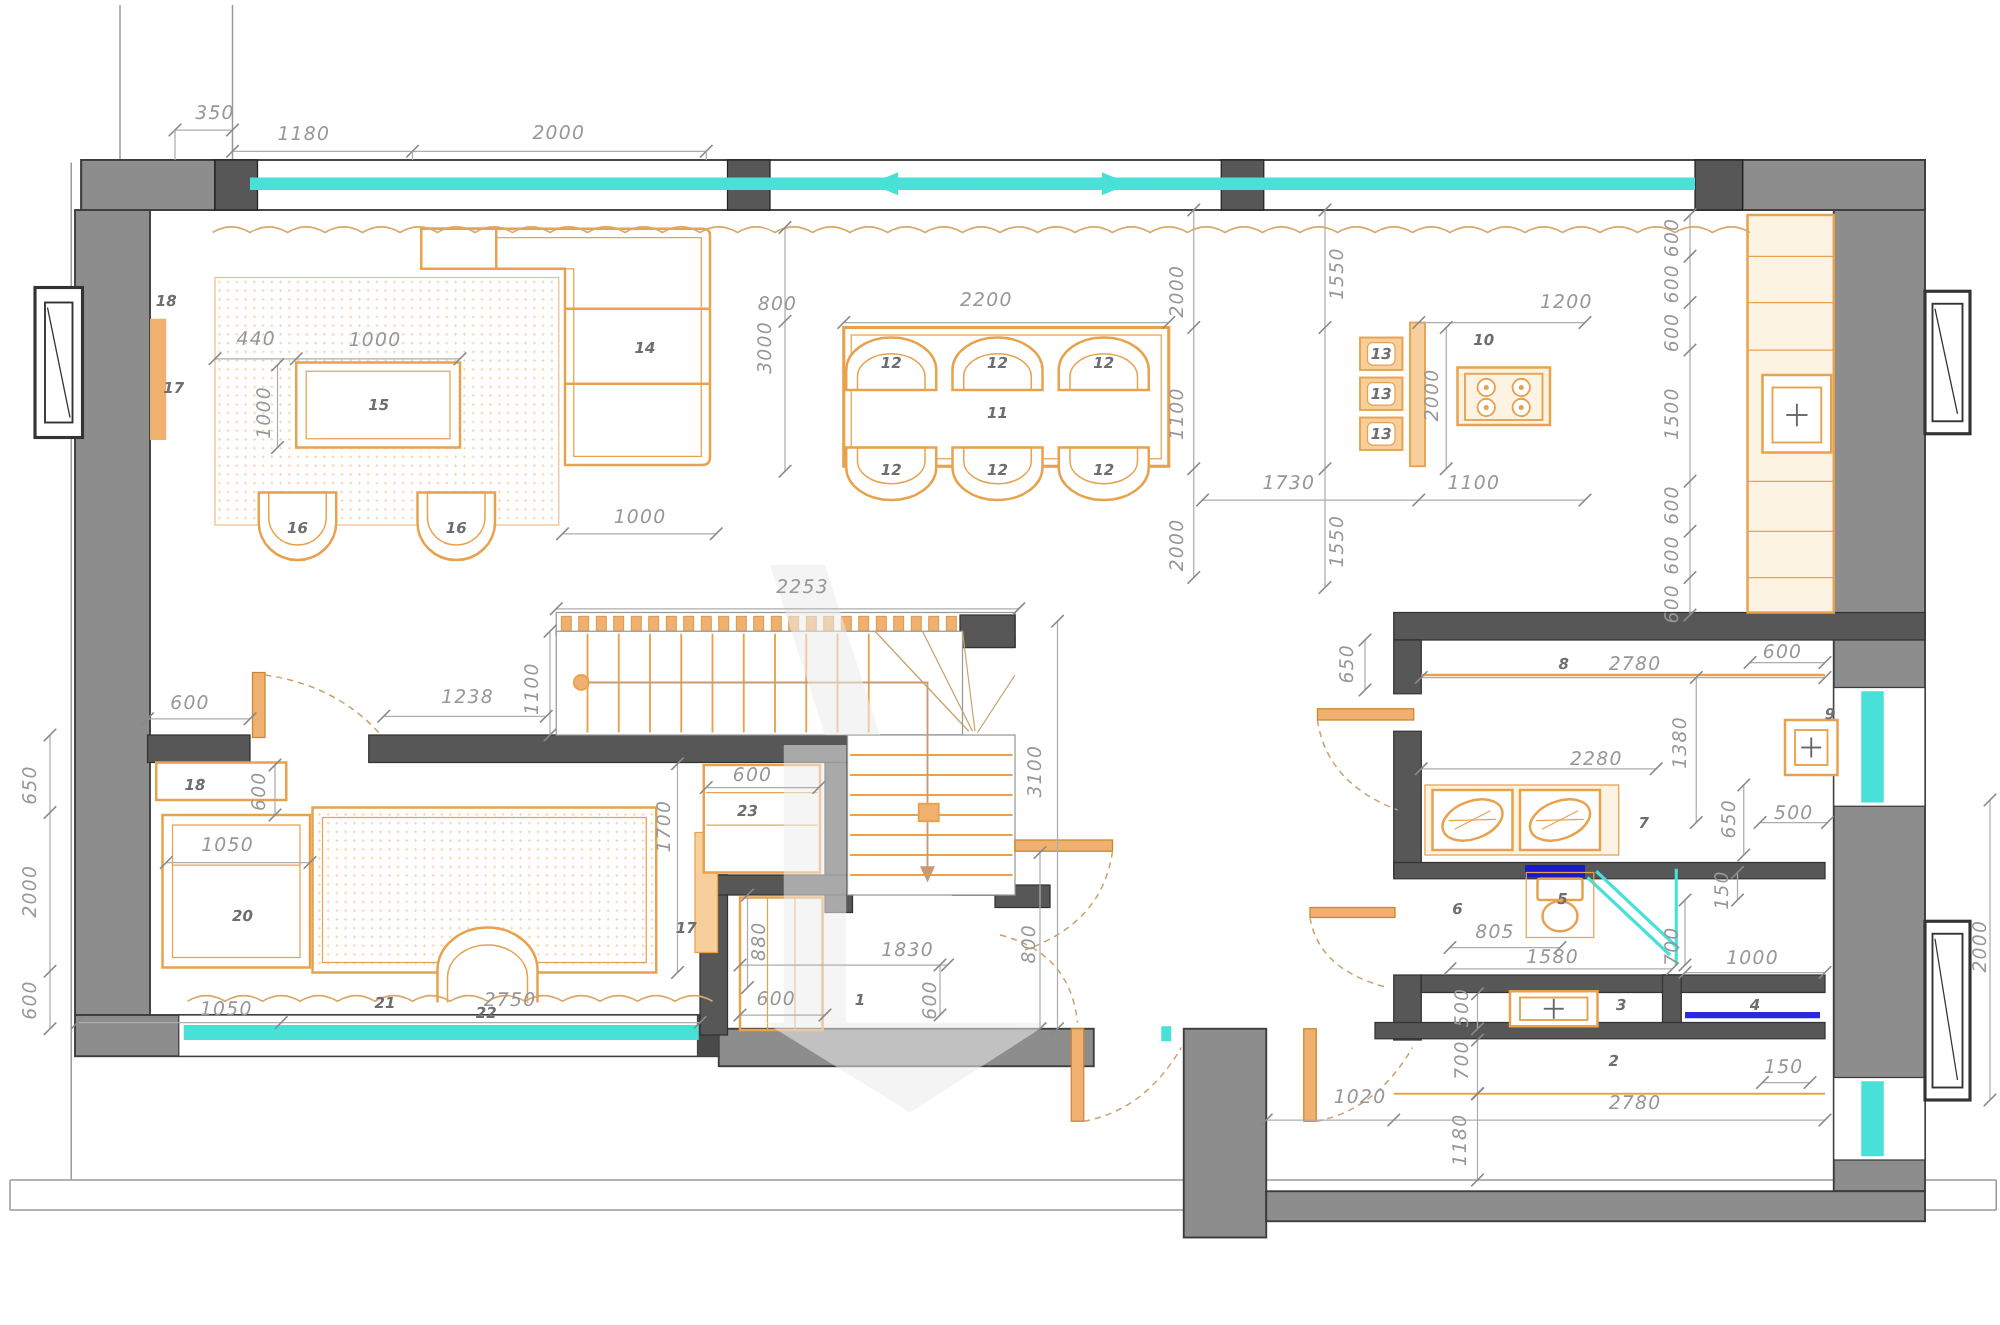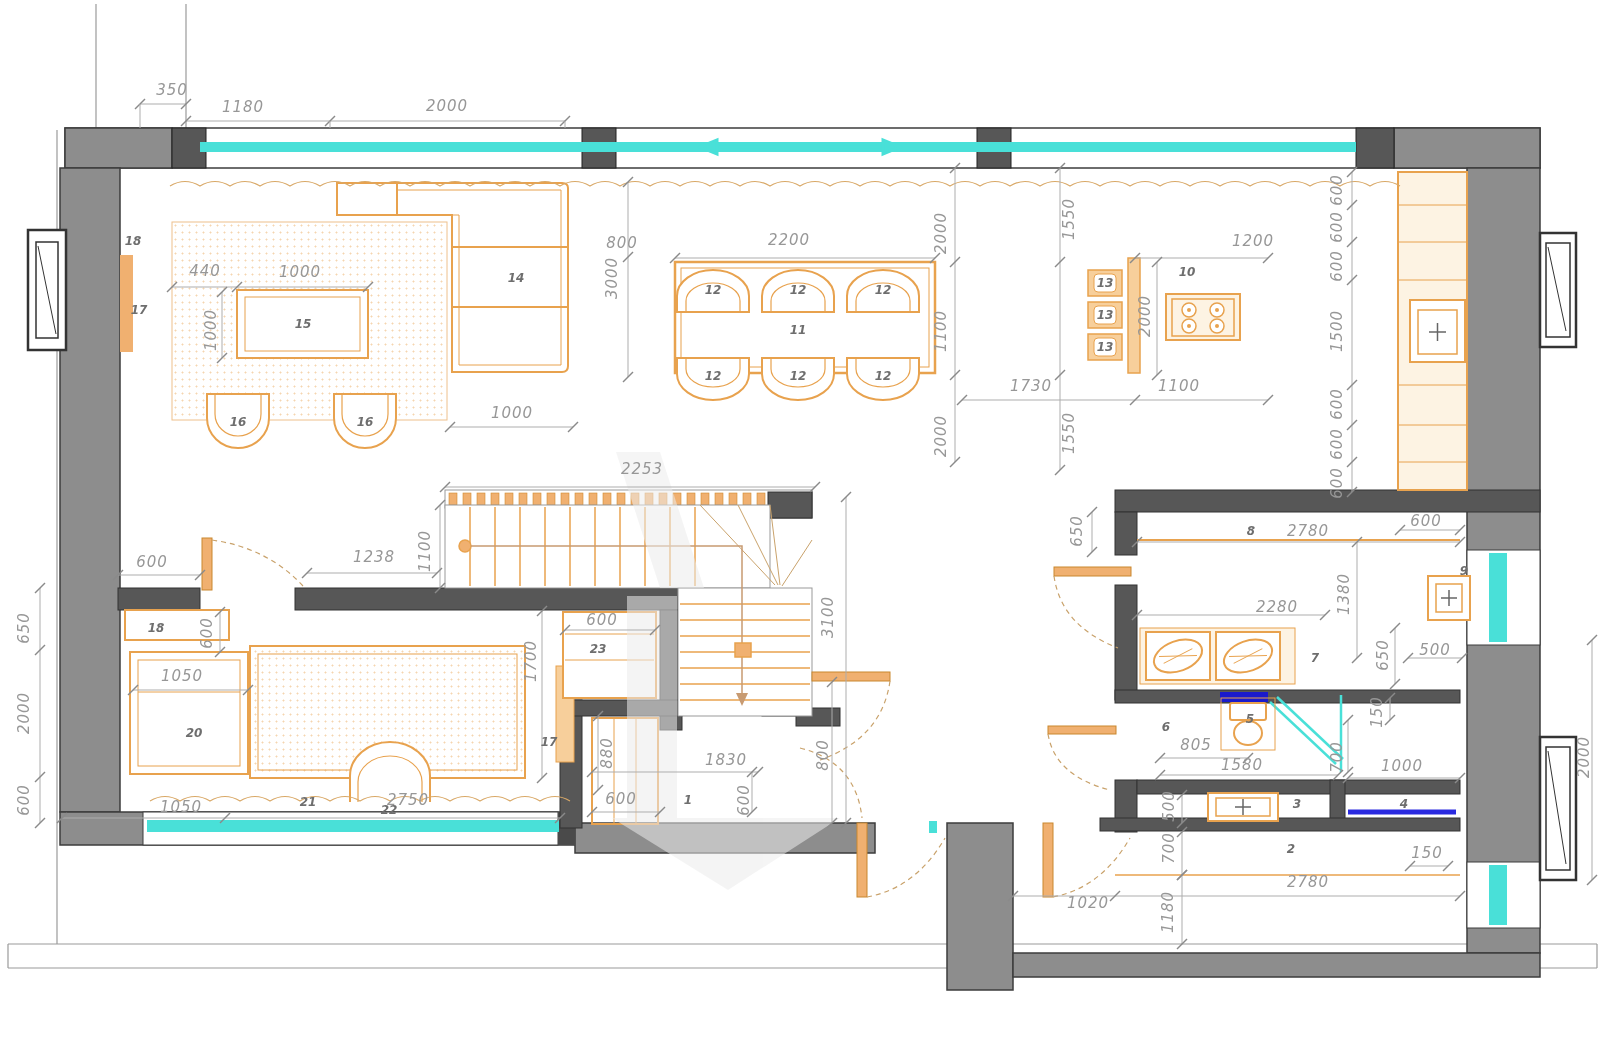--- a/index.html
+++ b/index.html
@@ -544,21 +544,21 @@
       <div class="lbl dim rot" style="left: 1344px; top: 594px;">1380</div>
       <div class="lbl dim rot" style="left: 1383px; top: 655px;">650</div>
       <div class="lbl dim" style="left: 1435px; top: 650px;">500</div>
       <div class="lbl dim" style="left: 1196px; top: 745px;">805</div>
       <div class="lbl dim" style="left: 1242px; top: 765px;">1580</div>
       <div class="lbl dim rot" style="left: 1377px; top: 712px;">150</div>
       <div class="lbl dim rot" style="left: 1337px; top: 757px;">700</div>
       <div class="lbl dim" style="left: 1402px; top: 766px;">1000</div>
       <div class="lbl dim rot" style="left: 1169px; top: 806px;">500</div>
       <div class="lbl dim rot" style="left: 1169px; top: 848px;">700</div>
-      <div class="lbl dim" style="left: 1088px; top: 903px; font-style: italic;">1020</div>
+      <div class="lbl dim" style="left: 1088px; top: 877px; font-style: italic;">1020</div>
       <div class="lbl dim" style="left: 1308px; top: 882px;">2780</div>
       <div class="lbl dim" style="left: 1427px; top: 853px;">150</div>
       <div class="lbl dim rot" style="left: 1168px; top: 912px;">1180</div>
       <div class="lbl dim rot" style="left: 1584px; top: 757px;">2000</div>
       <div class="lbl num" style="left: 133px; top: 241px;">18</div>
       <div class="lbl num" style="left: 139px; top: 310px;">17</div>
       <div class="lbl num" style="left: 303px; top: 324px;">15</div>
       <div class="lbl num" style="left: 516px; top: 278px;">14</div>
       <div class="lbl num" style="left: 238px; top: 422px;">16</div>
       <div class="lbl num" style="left: 365px; top: 422px;">16</div>

